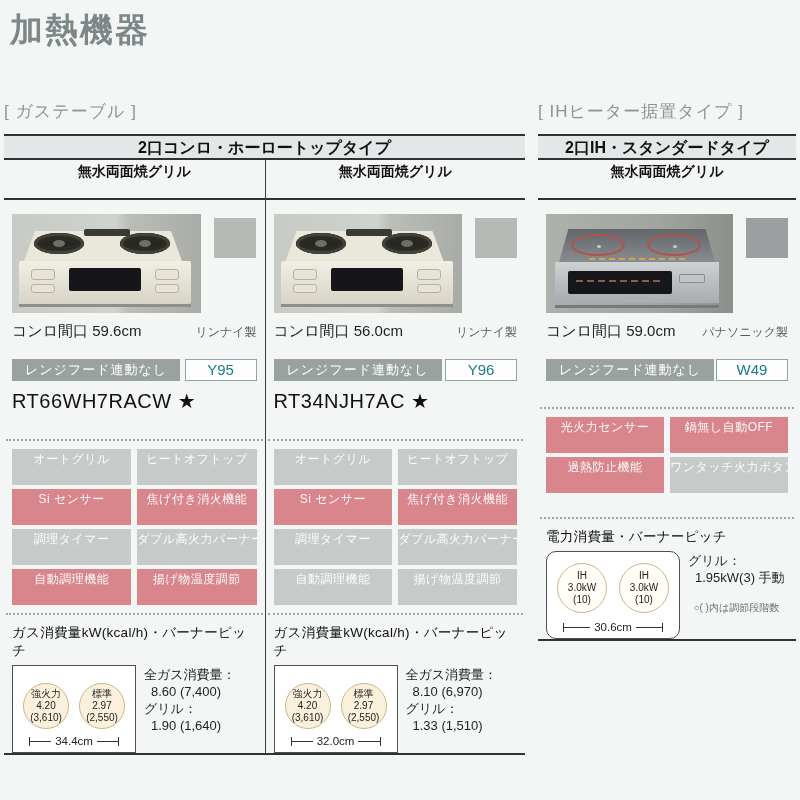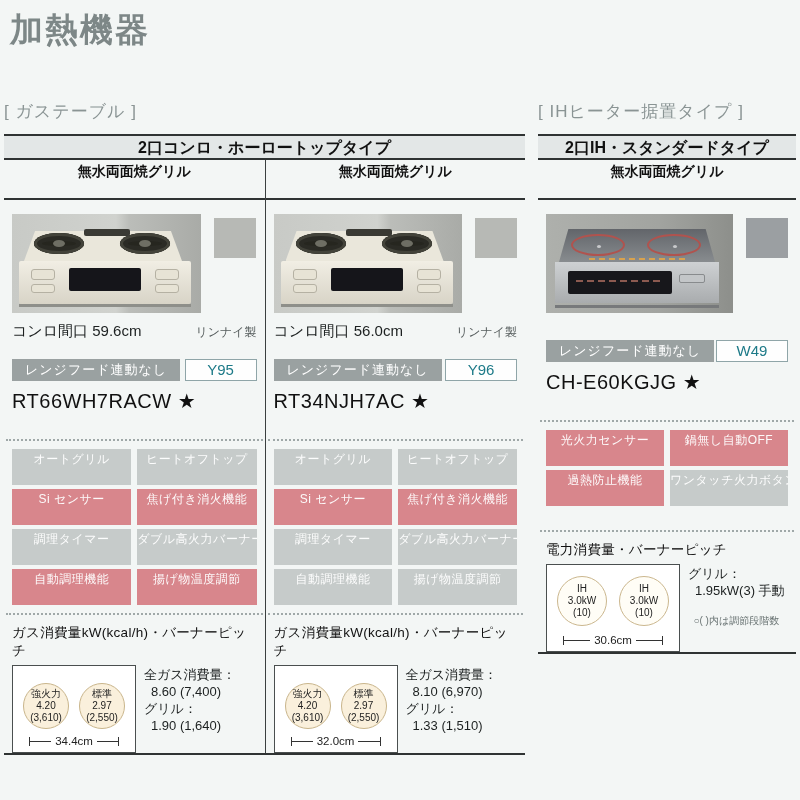--- a/index.html
+++ b/index.html
@@ -287,38 +287,41 @@
             <div class="i-glow"></div>
           </div>
           <div class="i-front">
             <div class="i-panel"></div>
             <div class="i-btn"></div>
           </div>
         </div>
         <div class="swatch ih-color"></div>
       </div>
       <div class="info">
+        <div class="info-top">
+          <span class="width-label">コンロ間口 59.0cm</span>
+          <span class="maker">パナソニック製</span>
+        </div>
         <div class="info-mid">
           <span class="hood-badge">レンジフード連動なし</span>
           <span class="code-box">W49</span>
         </div>
-        <div class="model">CH-E60KGJG ★</div>
       </div>
       <div class="dotted dot1"></div>
       <div class="tags">
         <span class="tag on">光火力センサー</span>
         <span class="tag on">鍋無し自動OFF</span>
         <span class="tag on">過熱防止機能</span>
         <span class="tag off">ワンタッチ火力ボタン</span>
       </div>
       <div class="dotted dot2"></div>
       <div class="spec">
         <div class="spec-title">電力消費量・バーナーピッチ</div>
         <div class="spec-body">
-          <div class="diagram" style="width:134px;">
+          <div class="diagram" style="width:134px;border-radius:10px;">
             <div class="circ ih-circ c-left">
               <span>IH</span>
               <span>3.0kW</span>
               <span>(10)</span>
             </div>
             <div class="circ ih-circ c-right">
               <span>IH</span>
               <span>3.0kW</span>
               <span>(10)</span>
             </div>

